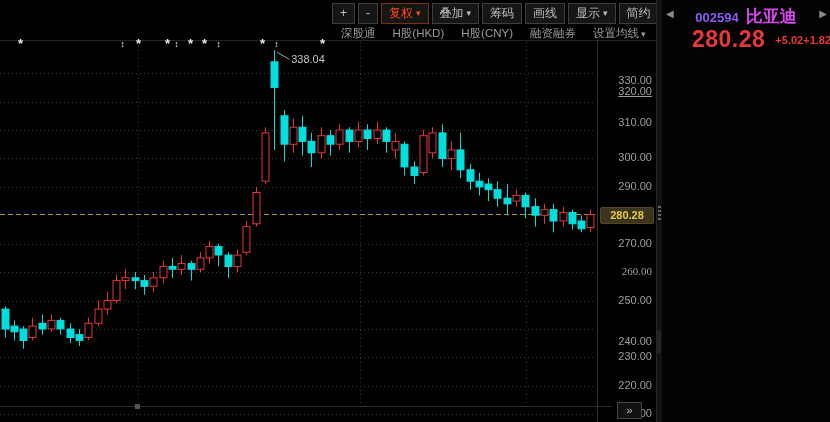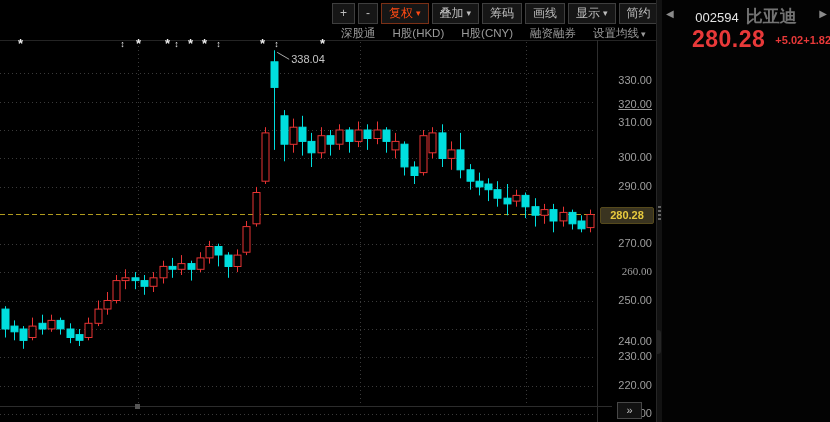--- a/index.html
+++ b/index.html
@@ -45,22 +45,22 @@
   .div-dots{position:absolute;left:1px;top:206px;width:3px;height:14px;
      background:repeating-linear-gradient(#666 0 2px,transparent 2px 4px);}
   .div-collapse{position:absolute;left:0;top:330px;width:4px;height:24px;background:#242424;border-radius:0 3px 3px 0;}
 
   
   .panel{position:absolute;left:662px;top:0;width:168px;height:422px;background:#030303;}
   .p-nav{position:absolute;top:8px;font-size:10px;color:#8a8a8a;cursor:pointer;}
   .p-nav.prev{left:4px;} .p-nav.next{right:3px;}
   .title-row{position:absolute;left:14px;right:14px;top:5px;display:flex;justify-content:center;
      align-items:baseline;gap:7px;white-space:nowrap;}
-  .stock-code{font-size:13px;color:#e5e5e5;}
-  .stock-name{font-size:17px;font-weight:bold;color:#737373;}
+  .stock-code{font-size:13px;color:#8b5cf6;font-weight:bold;}
+  .stock-name{font-size:17px;font-weight:bold;color:#d946ef;}
   .price-row{position:absolute;left:30px;top:26px;display:flex;align-items:center;gap:10px;}
   .big-price{font-size:23px;font-weight:bold;color:#e83939;letter-spacing:0.5px;}
   .chg-col{display:flex;flex-direction:row;font-size:11px;font-weight:bold;color:#e83939;line-height:12px;}
 
   .prow{position:absolute;left:664px;right:4px;display:flex;align-items:center;
         font-size:12px;color:#c9c9c9;}
   .hline{position:absolute;left:662px;right:0;border-top:1px solid #262626;}
   .sp{flex:1;}
   .l2-link{position:absolute;left:662px;right:0;top:95px;height:17px;line-height:17px;text-align:center;
      font-size:12px;color:#d6c452;text-decoration:underline;cursor:pointer;}
@@ -393,21 +393,21 @@
         <span class="emk star" style="left: 200px;">*</span>
         <span class="emk updown" style="left: 214px;">↕</span>
         <span class="emk star" style="left: 258px;">*</span>
         <span class="emk updown" style="left: 272px;">↕</span>
         <span class="emk star" style="left: 318px;">*</span>
       </div>
 
     <div class="axis" id="axis-labels">
       <div class="cur-price-tag">280.28</div>
     <div class="ytick" style="top: 34px;">330.00</div>
-        <div class="ytick" style="top: 58px; text-decoration: underline;">320.00</div>
+        <div class="ytick" style="top: 45px; text-decoration: underline;">320.00</div>
         <div class="ytick" style="top: 76px;">310.00</div>
         <div class="ytick" style="top: 111.432px;">300.00</div>
         <div class="ytick" style="top: 139.852px;">290.00</div>
         <div class="ytick" style="top: 196.692px;">270.00</div>
         <div class="ytick" style="top: 225.112px; font-family: Liberation Serif, serif;">260.00</div>
         <div class="ytick" style="top: 253.532px;">250.00</div>
         <div class="ytick" style="top: 295px;">240.00</div>
         <div class="ytick" style="top: 310.372px;">230.00</div>
         <div class="ytick" style="top: 338.792px;">220.00</div>
         <div class="ytick" style="top: 367.212px;">210.00</div>

